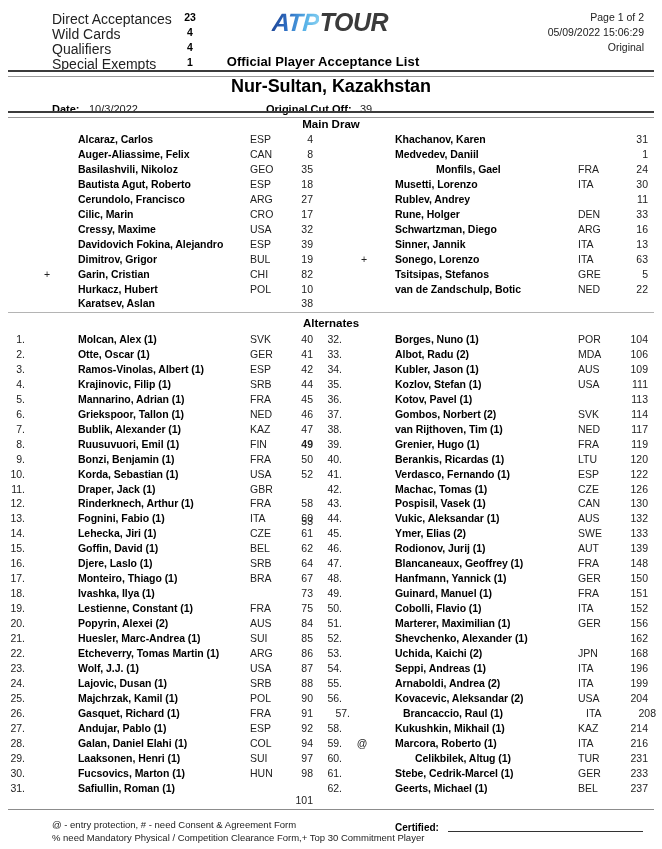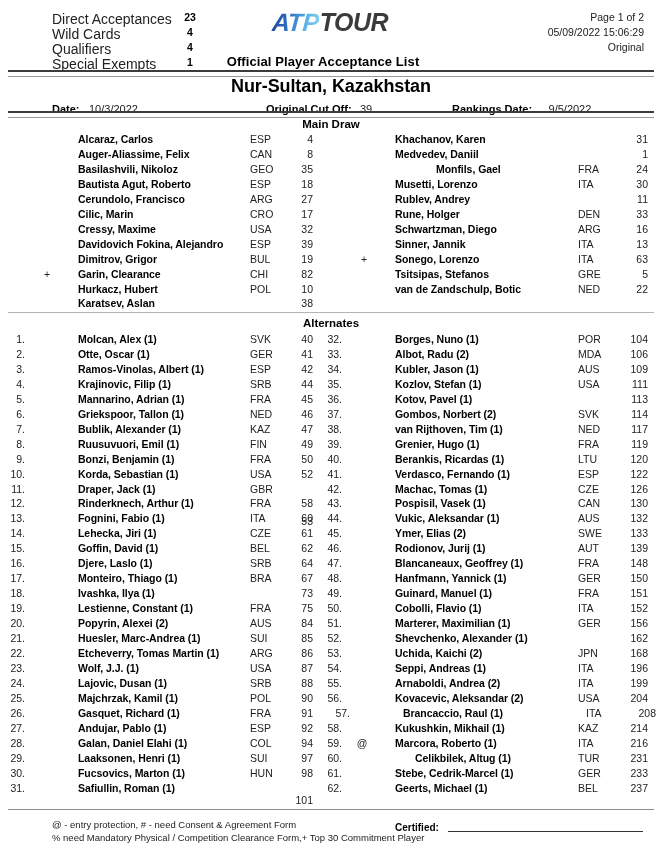--- a/index.html
+++ b/index.html
@@ -234,24 +234,20 @@
   <div id="tournament-title">Nur-Sultan, Kazakhstan</div>
 
   <div class="abs" style="top:99px;left:52px;">
     <span class="date-lbl">Date:</span>
     <span class="date-val" style="margin-left:5px;">10/3/2022</span>
   </div>
   <div class="abs" style="top:99px;left:266px;">
     <span class="date-lbl">Original Cut Off:</span>
     <span class="date-val" style="margin-left:4px;">39</span>
   </div>
-  <div class="abs" style="top:99px;left:452px;">
-    <span class="date-lbl">Rankings Date:</span>
-    <span class="date-val" style="margin-left:12px;">9/5/2022</span>
-  </div>
   <div class="rule-double" style="top:111px;"></div>
 
   <div class="section-hdr" style="top:118px;">Main Draw</div>
   <div id="main-draw-left">
       <div class="prow" style="top: 133px; left: 0px; right: 0px;">
         <div class="p-name" style="left: 78px;">Alcaraz, Carlos</div>
         <div class="p-ctry" style="left: 250px;">ESP</div>
         <div class="p-rank" style="left: 287px;">4</div>
       </div>
       <div class="prow" style="top: 147.95px; left: 0px; right: 0px;">
@@ -289,21 +285,21 @@
         <div class="p-ctry" style="left: 250px;">ESP</div>
         <div class="p-rank" style="left: 287px;">39</div>
       </div>
       <div class="prow" style="top: 252.6px; left: 0px; right: 0px;">
         <div class="p-name" style="left: 78px;">Dimitrov, Grigor</div>
         <div class="p-ctry" style="left: 250px;">BUL</div>
         <div class="p-rank" style="left: 287px;">19</div>
       </div>
       <div class="prow" style="top: 267.55px; left: 0px; right: 0px;">
         <div class="p-mark" style="left: 40px;">+</div>
-        <div class="p-name" style="left: 78px;">Garin, Clearance</div>
+        <div class="p-name" style="left: 78px;">Garin, Cristian</div>
         <div class="p-ctry" style="left: 250px;">CHI</div>
         <div class="p-rank" style="left: 287px;">82</div>
       </div>
       <div class="prow" style="top: 282.5px; left: 0px; right: 0px;">
         <div class="p-name" style="left: 78px;">Hurkacz, Hubert</div>
         <div class="p-ctry" style="left: 250px;">POL</div>
         <div class="p-rank" style="left: 287px;">10</div>
       </div>
       <div class="prow" style="top: 297.45px; left: 0px; right: 0px;">
         <div class="p-name" style="left: 78px;">Karatsev, Aslan</div>
@@ -409,21 +405,21 @@
       <div class="prow" style="top: 422.7px; left: 0px; right: 0px;">
         <div class="p-idx" style="left: -5px; width: 30px;">7.</div>
         <div class="p-name" style="left: 78px;">Bublik, Alexander (1)</div>
         <div class="p-ctry" style="left: 250px;">KAZ</div>
         <div class="p-rank" style="left: 287px;">47</div>
       </div>
       <div class="prow" style="top: 437.65px; left: 0px; right: 0px;">
         <div class="p-idx" style="left: -5px; width: 30px;">8.</div>
         <div class="p-name" style="left: 78px;">Ruusuvuori, Emil (1)</div>
         <div class="p-ctry" style="left: 250px;">FIN</div>
-        <div class="p-rank" style="left: 287px;">49</div>
+        <div class="p-rank" style="left: 287px; font-weight: bold;">49</div>
       </div>
       <div class="prow" style="top: 452.6px; left: 0px; right: 0px;">
         <div class="p-idx" style="left: -5px; width: 30px;">9.</div>
         <div class="p-name" style="left: 78px;">Bonzi, Benjamin (1)</div>
         <div class="p-ctry" style="left: 250px;">FRA</div>
         <div class="p-rank" style="left: 287px;">50</div>
       </div>
       <div class="prow" style="top: 467.55px; left: 0px; right: 0px;">
         <div class="p-idx" style="left: -5px; width: 30px;">10.</div>
         <div class="p-name" style="left: 78px;">Korda, Sebastian (1)</div>

